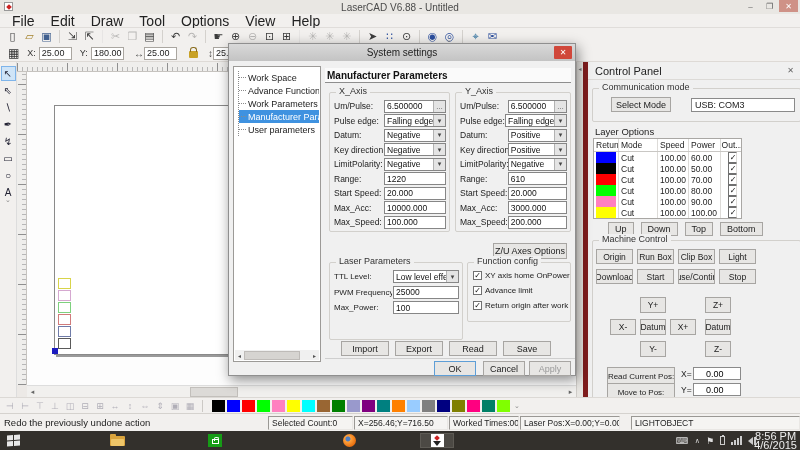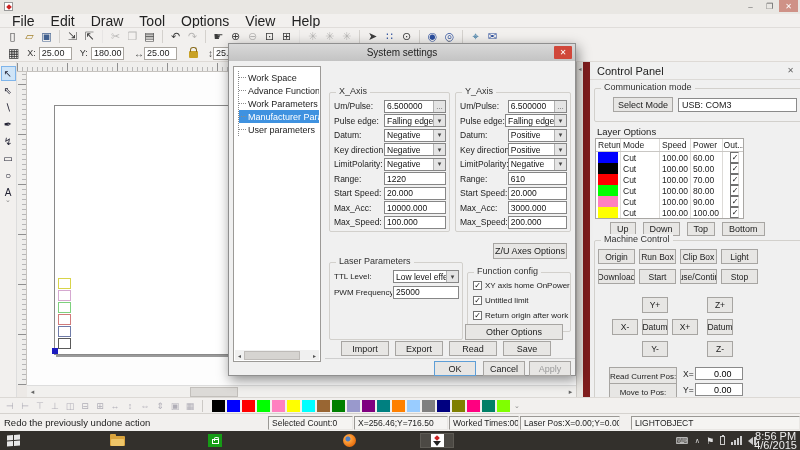--- a/index.html
+++ b/index.html
@@ -81,56 +81,56 @@
   .sfx.on{display:flex}
   .xaxis{left:100px;top:48px;width:121px;height:140px;padding-top:6px}
   .yaxis{left:226px;top:48px;width:116px;height:140px;padding-top:6px}
   .io-grp{left:100px;top:196px;width:157px;height:30px}
   .io-row{display:flex;gap:7px;padding:10px 0 0 5px}
   .zu{position:absolute;left:264px;top:199px;width:74px;height:16px}
   .laser{left:100px;top:218px;width:134px;height:78px;padding-top:6px}
   .laser .flabel{width:58px;font-size:8px}
   .laser .fctl{width:66px}
   .laser .frow{height:15.5px}
-  .func{left:238px;top:228px;width:104px;height:60px;padding-top:5px}
+  .func{left:238px;top:218px;width:104px;height:60px;padding-top:5px}
   .cbrow{display:flex;align-items:center;height:15px;padding-left:5px;gap:3px;font-size:8px;color:#222;white-space:nowrap;overflow:hidden}
   .other{position:absolute;left:236px;top:280px;width:98px;height:16px}
   .impexp{position:absolute;left:112px;top:297px;display:flex;gap:6px}
   .impexp .btn{width:48px;height:15px}
   .dlg-footer{position:absolute;left:96px;right:0;top:314px;border-top:1px solid #cfcfcf;height:19px}
   .okbtn,.cancelbtn,.applybtn{position:absolute;top:317px;width:42px;height:15px}
   .okbtn{left:205px;border-color:#5e9ed6}
   .cancelbtn{left:254px}
   .applybtn{left:300px;color:#9a9a9a}
 
   
-  .cpanel{position:absolute;left:583px;top:62px;width:217px;height:351px;background:#f0f0f0;border-left:7px solid #7f1d1d}
+  .cpanel{position:absolute;left:583px;top:62px;width:217px;height:351px;background:#f0f0f0;border-left:5px solid #7f1d1d}
   .cp-head{height:18px;display:flex;align-items:center;padding-left:7px;font-size:11px;color:#222;border-bottom:1px solid #dcdad7}
   .cp-close{position:absolute;right:6px;top:4px;font-size:8px;color:#666}
   .comm{left:4px;top:26px;width:209px;height:34px}
-  .comm-row{display:flex;align-items:center;padding:8px 5px 0 18px;gap:5px}
+  .comm-row{display:flex;align-items:center;padding:8px 5px 0 18px;gap:20px}
   .comm-row .btn{width:60px;height:15px}
   .mode-field{flex:1;height:14px;background:#fff;border:1px solid #8a8a8a;font-size:9px;color:#222;display:flex;align-items:center;padding-left:3px}
   .lo-label{position:absolute;left:7px;top:64px;font-size:9.5px;color:#222}
   .ltable{position:absolute;left:5px;top:76px;width:149px;background:#fff;border:1px solid #a9a7a4;font-size:8.5px;color:#222}
   .lt-row,.lt-head{display:flex;height:11px;align-items:center}
   .lt-head{height:13px;border-bottom:1px solid #c9c7c4;font-size:8.5px}
   .ltable span{display:flex;align-items:center;padding-left:2px;height:100%;border-right:1px solid #dddbd8;overflow:hidden;white-space:nowrap}
   .c0{width:25px}.c1{width:39px}.c2{width:31px}.c3{width:32px}.c4{width:20px;border-right:none!important;justify-content:center}
   .swatch{width:20px;height:8px;padding:0!important;border:none!important}
   .order{position:absolute;left:20px;top:160px;display:flex;gap:7px}
   .order .btn{height:14px;padding:0 6px}
   .machine{left:4px;top:178px;width:209px;height:168px}
   .mrow{position:absolute;left:3px;display:flex;gap:4px}
   .mrow1{top:8px}.mrow2{top:28px}
   .mbtn{width:37px;height:15px;font-size:8.5px}
   .jogbtn{position:absolute;width:26px;height:16px;font-size:8.5px}
   .posb{position:absolute;width:68px;height:18px;font-size:8px}
   .poslbl{position:absolute;font-size:8.5px;color:#222}
-  .posfield{position:absolute;width:48px;height:13px;background:#fff;border:1px solid #8a8a8a;font-size:9px;display:flex;align-items:center;padding-left:18px}
+  .posfield{position:absolute;width:48px;height:13px;background:#fff;border:1px solid #8a8a8a;font-size:9px;display:flex;align-items:center;padding-left:12px}
 
   
   .btb{position:absolute;left:0;top:397px;width:800px;height:16px;background:#f2f0ee;border-top:1px solid #dcd9d5;display:flex;align-items:center;padding-left:3px}
   .aico{width:14px;height:13px;display:flex;align-items:center;justify-content:center;font-size:9px;color:#9a98a5;opacity:.75}
   .btb-sep{width:1px;height:12px;background:#ccc9c5;margin:0 5px}
   .palette{display:flex;gap:2px;margin-left:4px}
   .pswatch{width:13px;height:12px}
   .btb-more{font-size:7px;color:#888;margin-left:4px}
   .statusbar{position:absolute;left:0;top:413px;width:800px;height:18px;background:#f2f0ee;border-top:1px solid #d5d2ce}
   .hint{position:absolute;left:4px;top:3px;font-size:9.5px;color:#222}
@@ -165,20 +165,21 @@
 </style>
 </head>
 <body>
 
 <div id="app">
 
   <div class="titlebar">
     <span class="app-ico">
         <i></i>
       </span>
+    <span class="wtitle">LaserCAD V6.88 - Untitled</span>
     <span class="wctrls">
       <span class="wc">–</span>
       <span class="wc">❐</span>
       <span class="wc close">✕</span>
     </span>
   </div>
 
   <div class="menubar">
 
   <span class="mitem">File</span>
@@ -443,20 +444,21 @@
           <div class="tree-item">
             <span>User parameters</span>
           </div>
         </div>
       <div class="tree-hscroll">
         <span class="th-arrow">◂</span>
         <span class="th-thumb"></span>
         <span class="th-arrow th-right">▸</span>
       </div>
     </div>
+    <div class="dlg-header">Manufacturer Parameters</div>
 
     <div class="grp xaxis">
       <span class="legend">X_Axis</span>
       <div>
 
           <div class="frow">
             <span class="flabel">Um/Pulse:</span>
             <span class="fctl">
               <span class="fval">6.500000</span>
               <span class="sfx on">…</span>
@@ -623,42 +625,48 @@
           </div>
 
           <div class="frow">
             <span class="flabel">PWM Frequency:</span>
             <span class="fctl">
               <span class="fval">25000</span>
 
             </span>
           </div>
 
+          <div class="frow">
+            <span class="flabel">Max_Power:</span>
+            <span class="fctl">
+              <span class="fval">100</span>
+
+            </span>
+          </div>
         </div>
     </div>
 
     <div class="grp func">
       <span class="legend">Function config</span>
       <div>
 
       <div class="cbrow">
             <span class="cb">✓</span>
             <span>XY axis home OnPower</span>
           </div>
           <div class="cbrow">
             <span class="cb">✓</span>
-            <span>Untitled limit</span>
+            <span>Advance limit</span>
           </div>
           <div class="cbrow">
             <span class="cb">✓</span>
             <span>Return origin after work</span>
           </div>
         </div>
     </div>
-    <button class="btn other">Other Options</button>
 
     <div class="impexp">
 
     <button class="btn">Import</button>
         <button class="btn">Export</button>
         <button class="btn">Read</button>
         <button class="btn">Save</button>
       </div>
 
     <div class="dlg-footer"></div>

